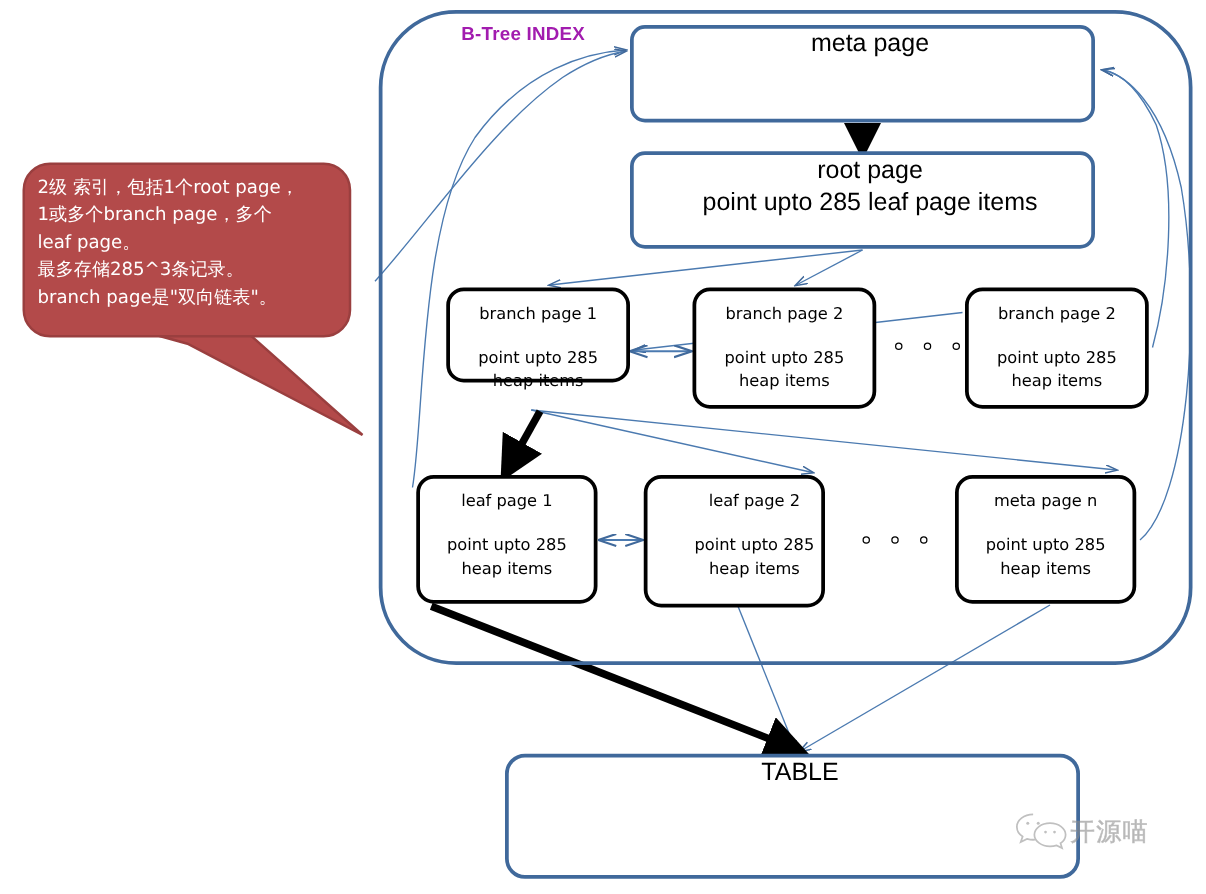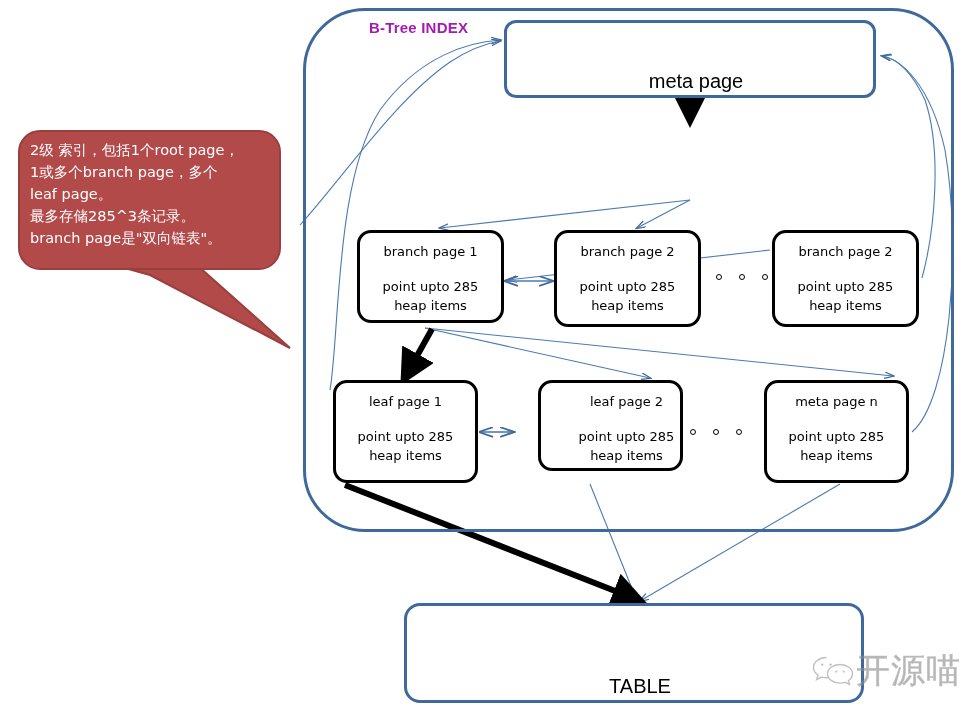--- a/index.html
+++ b/index.html
@@ -53,21 +53,21 @@
   
   .page-box {
     position: absolute;
     border: 3px solid #40699B;
     border-radius: 12px;
     box-sizing: border-box;
     background: #ffffff;
     display: flex;
     flex-direction: column;
     align-items: center;
-    justify-content: flex-end;
+    justify-content: flex-start;
     text-align: center;
     color: #000000;
     font-size: 20px;
     line-height: 1.28;
     padding-left: 12px;
   }
   #meta-page {
     left: 504px; top: 20px; width: 372px; height: 78px;
   }
   #root-page {
@@ -96,26 +96,26 @@
   .node-title {
     display: block;
     margin-top: 10px;
   }
   .node-body {
     display: block;
     margin-top: 16px;
   }
   .node-body .nb-line { display: block; }
 
-  #branch-1 { left: 357px; top: 230px; width: 147px; height: 93px; }
+  #branch-1 { left: 357px; top: 230px; width: 147px; height: 76px; }
   #branch-2 { left: 554px; top: 230px; width: 147px; height: 97px; }
   #branch-3 { left: 772px; top: 230px; width: 147px; height: 97px; }
 
   #leaf-1 { left: 333px; top: 380px; width: 145px; height: 103px; }
-  #leaf-2 { left: 538px; top: 380px; width: 145px; height: 91px; padding-left: 32px; }
+  #leaf-2 { left: 515px; top: 380px; width: 145px; height: 106px; padding-left: 32px; }
   #leaf-3 { left: 764px; top: 380px; width: 145px; height: 103px; }
 
   
   .dots {
     position: absolute;
     display: flex;
     gap: 17px;
     align-items: center;
     color: #000000;
     font-size: 11px;
@@ -163,21 +163,21 @@
     position: absolute;
     left: 812px;
     top: 648px;
     display: flex;
     align-items: center;
     gap: 2px;
     opacity: 0.62;
     z-index: 5;
   }
   .watermark .wm-text {
-    font-size: 34px;
+    font-size: 20px;
     color: #8A8A8A;
     font-family: "DejaVu Sans", sans-serif;
     letter-spacing: 1px;
     -webkit-text-stroke: 0.5px #9a9a9a;
   }
 </style>
 </head>
 <body>
 
 <div id="canvas">
@@ -235,20 +235,24 @@
     <line x1="345" y1="485" x2="633" y2="598" stroke="#000000" stroke-width="6" marker-end="url(#blackArrow)"></line>
   </svg>
 
   <div class="index-container"></div>
   <div class="index-label">B-Tree INDEX</div>
 
   <div class="page-box" id="meta-page">
     <span class="page-line">meta page</span>
   </div>
 
+  <div class="page-box" id="root-page">
+    <span class="page-line">root page</span>
+    <span class="page-line">point upto 285 leaf page items</span>
+  </div>
 
   <div class="node-box" id="branch-1">
     <span class="node-title">branch page 1</span>
     <span class="node-body">
       <span class="nb-line">point upto 285</span>
       <span class="nb-line">heap items</span>
     </span>
   </div>
 
   <div class="node-box" id="branch-2">

